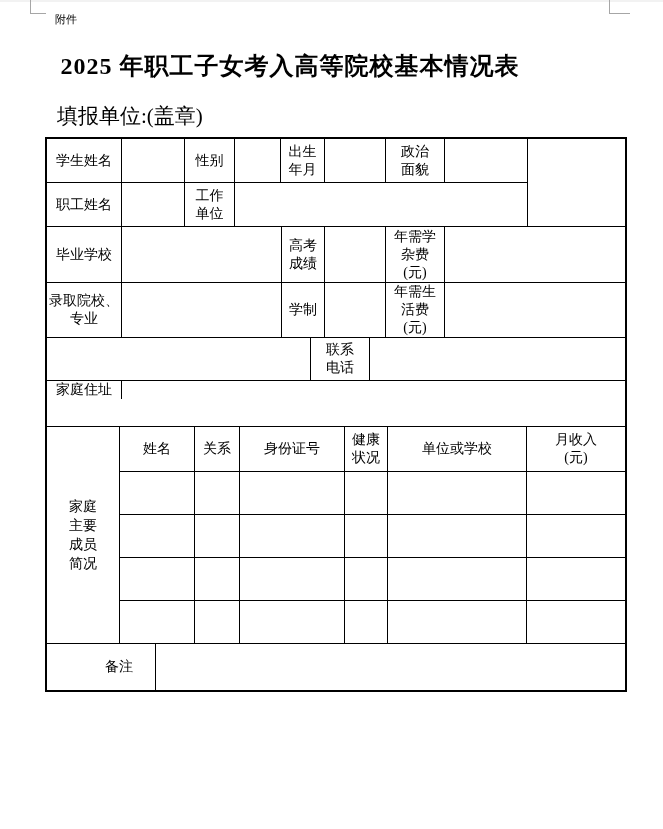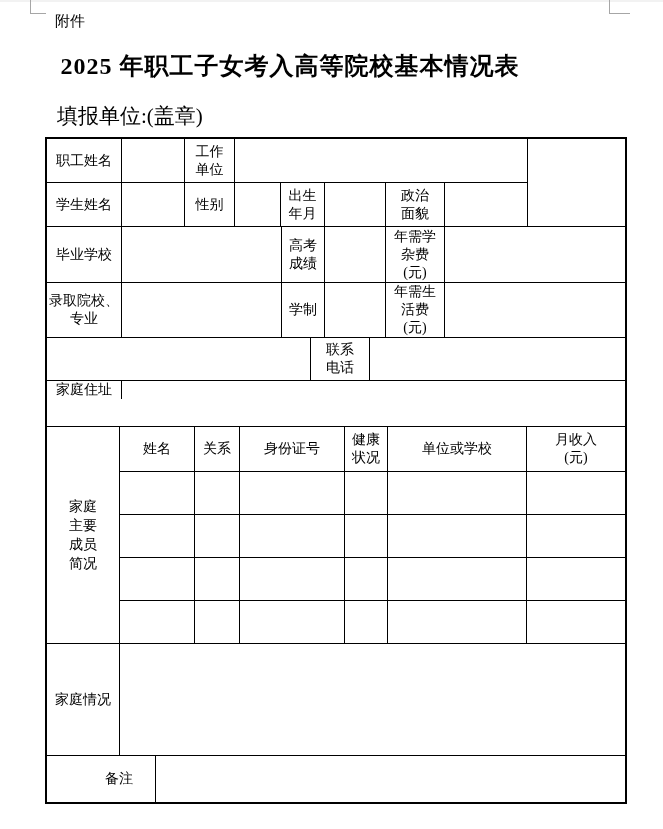--- a/index.html
+++ b/index.html
@@ -3,21 +3,21 @@
 <meta charset="utf-8">
 <style>
   html,body{margin:0;padding:0;}
   body{
     width:663px;height:829px;background:#ffffff;position:relative;
     font-family:"Liberation Serif","DejaVu Serif",serif;color:#000;
     overflow:hidden;
   }
   .topstrip{position:absolute;left:0;top:0;width:663px;height:2px;background:#f2f2f2;}
   .mark{position:absolute;background:#a6a6a6;}
-  .attachment{position:absolute;left:55px;top:12px;font-size:15px;}
+  .attachment{position:absolute;left:55px;top:12px;font-size:11px;}
   .title{position:absolute;left:0;top:50px;width:580px;text-align:center;
          font-size:24px;font-weight:bold;letter-spacing:1px;}
   .unitline{position:absolute;left:57px;top:102px;font-size:21px;}
 
   .ftable{
     position:absolute;left:45px;top:137px;width:582px;
     border:2px solid #000;box-sizing:border-box;background:#fff;
   }
   .ftable *{box-sizing:border-box;}
   .trow{display:flex;border-bottom:1px solid #000;position:relative;}
@@ -69,38 +69,38 @@
 <div class="mark" style="left:30px;top:13px;width:16px;height:1px;"></div>
 <div class="mark" style="left:609px;top:0;width:1px;height:13px;"></div>
 <div class="mark" style="left:609px;top:13px;width:21px;height:1px;"></div>
 
 <div class="attachment">附件</div>
 <div class="title">2025 年职工子女考入高等院校基本情况表</div>
 <div class="unitline">填报单位:(盖章)</div>
 
 <div class="ftable">
 
-  <div class="trow r1">
-    <div class="c w75">职工姓名</div>
-    <div class="c w63"></div>
-    <div class="c w50">工作
-单位</div>
-    <div class="c grow"></div>
-  </div>
-
   <div class="trow r2">
     <div class="c w75">学生姓名</div>
     <div class="c w63"></div>
     <div class="c w50">性别</div>
     <div class="c w46"></div>
     <div class="c w44">出生
 年月</div>
     <div class="c w61"></div>
     <div class="c w59">政治
 面貌</div>
+    <div class="c grow"></div>
+  </div>
+
+  <div class="trow r1">
+    <div class="c w75">职工姓名</div>
+    <div class="c w63"></div>
+    <div class="c w50">工作
+单位</div>
     <div class="c grow"></div>
   </div>
 
   <div class="photo"></div>
 
   <div class="trow r3">
     <div class="c w75">毕业学校</div>
     <div class="c w160"></div>
     <div class="c w43">高考
 成绩</div>
@@ -179,23 +179,19 @@
         <div class="c sw1"></div>
         <div class="c sw2"></div>
         <div class="c sw3"></div>
         <div class="c sw4"></div>
         <div class="c sw5"></div>
         <div class="c grow"></div>
       </div>
     </div>
   </div>
 
-  <div class="trow fam">
-    <div class="lbl73">家庭情况</div>
-    <div class="c grow"></div>
-  </div>
 
   <div class="trow rem last">
     <div class="lbl73">备注</div>
     <div class="c grow"></div>
   </div>
 
 </div>
 
 </body></html>

